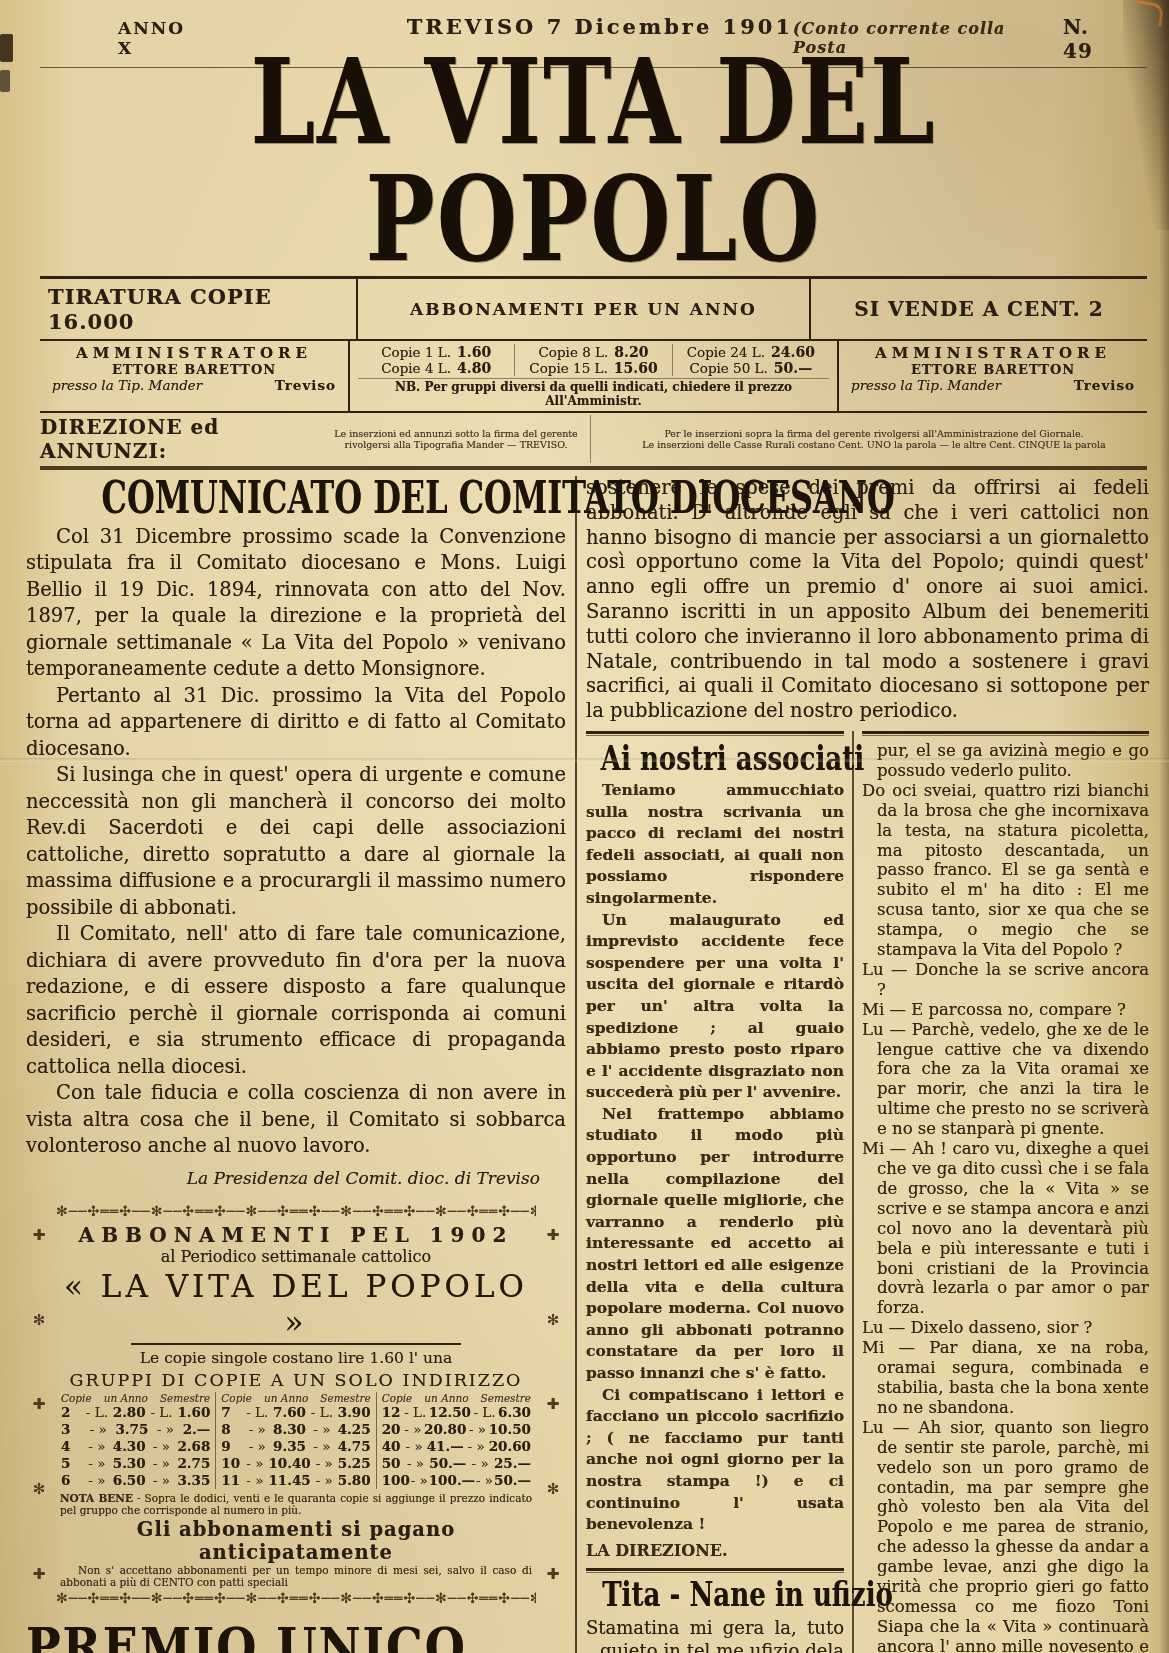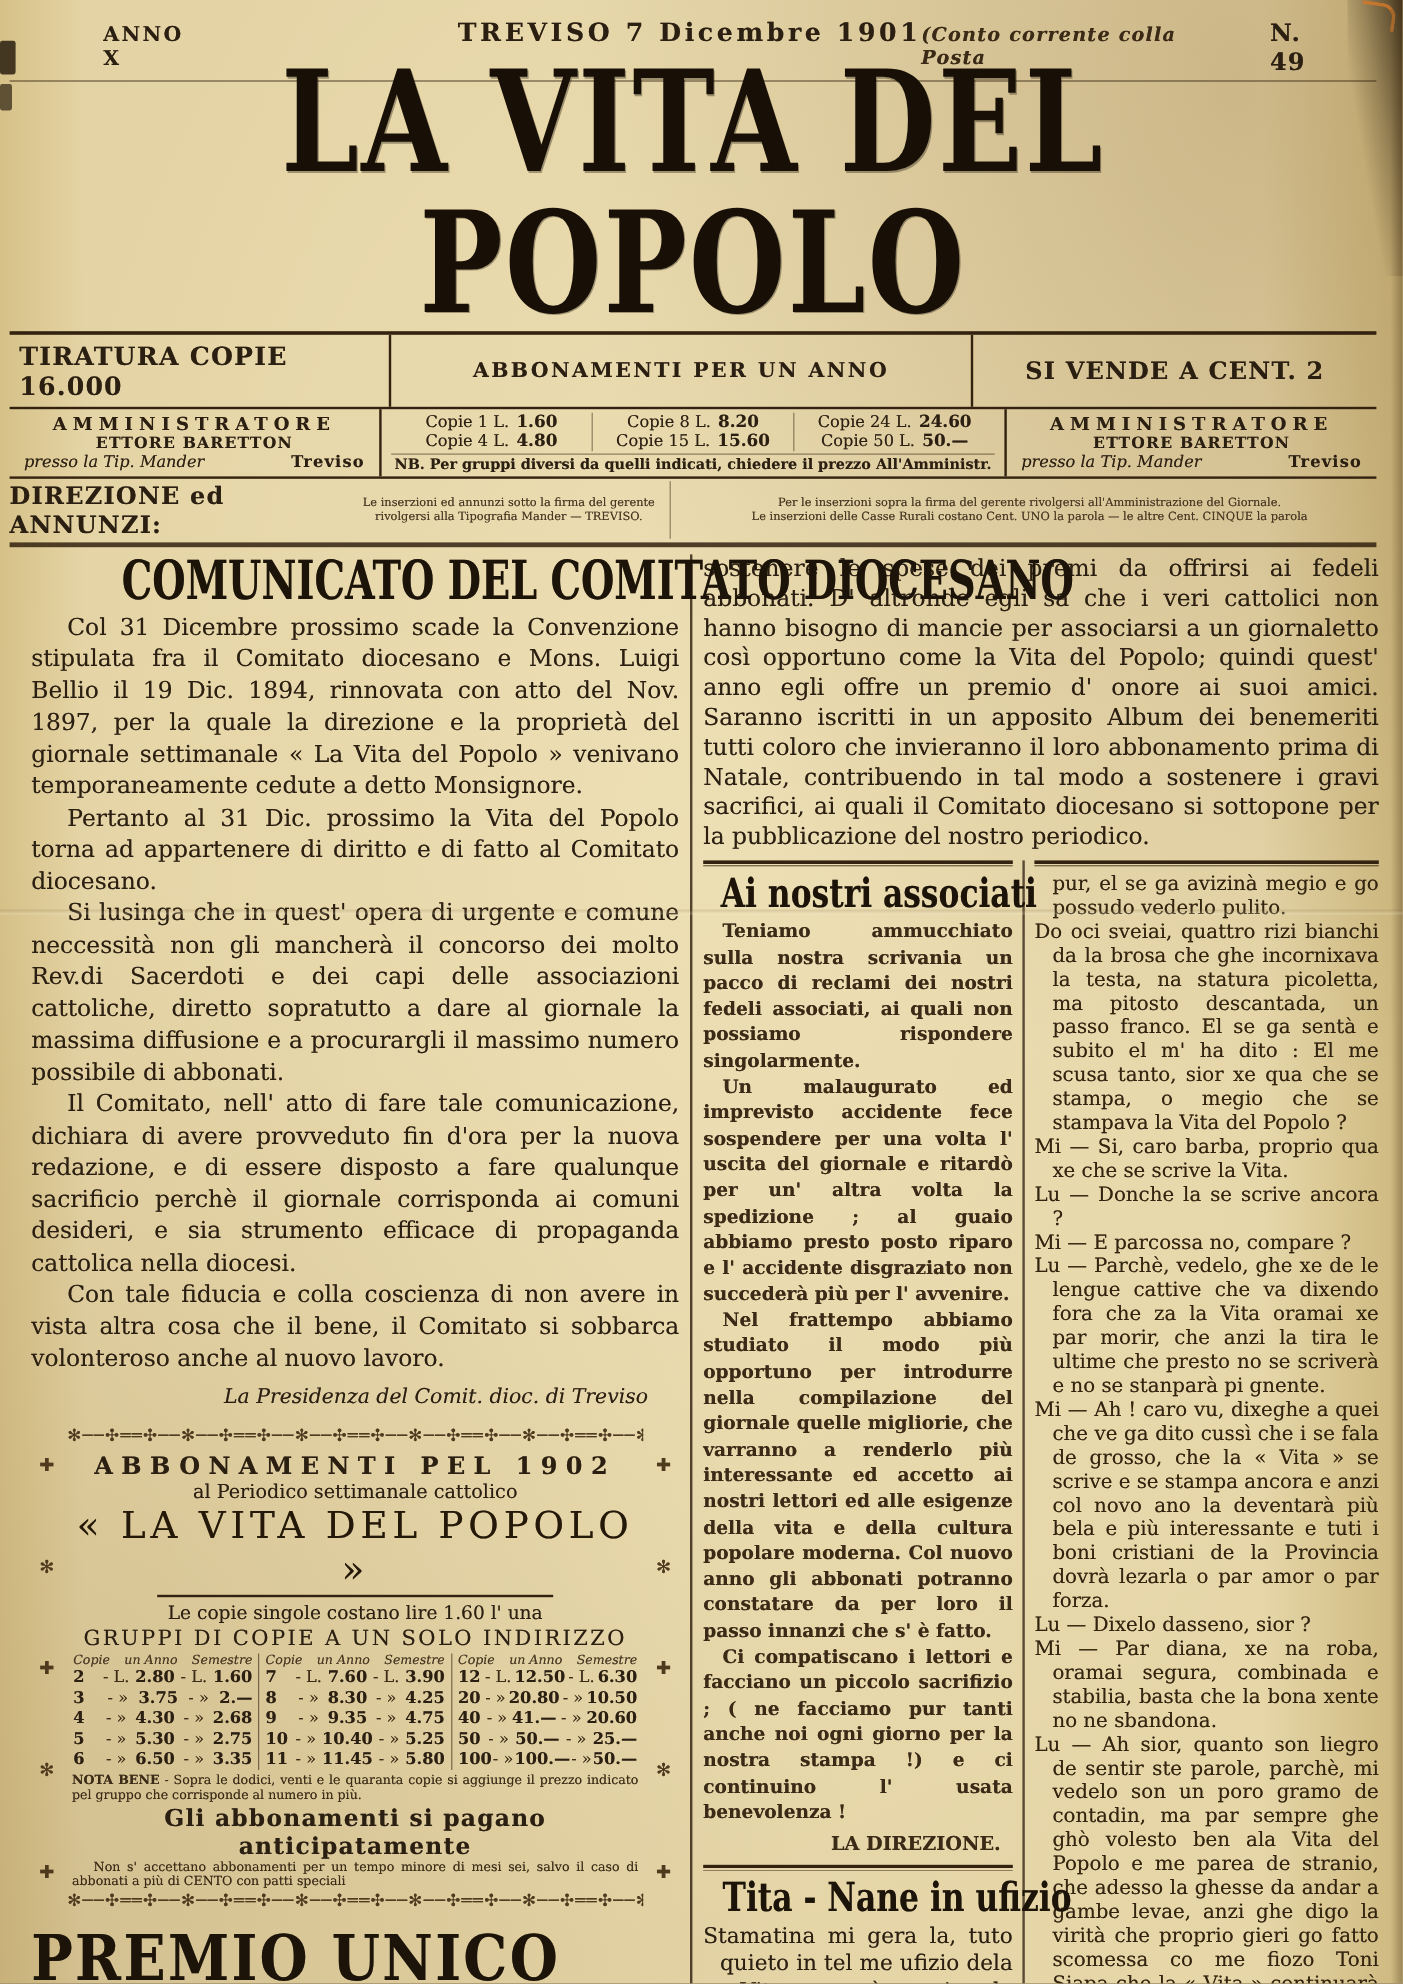--- a/index.html
+++ b/index.html
@@ -23,21 +23,21 @@
   .art.tl1{left:0;top:34px;width:13px;height:28px;background:rgba(30,20,8,.8);border-radius:2px;}
   .art.tl2{left:0;top:70px;width:10px;height:22px;background:rgba(30,20,8,.65);border-radius:2px;}
   .art.tr{right:0;top:0;width:46px;height:230px;background:linear-gradient(260deg,rgba(35,22,8,.75),rgba(35,22,8,.25) 40%,transparent 65%);}
   .art.re{right:0;top:0;bottom:0;width:10px;background:linear-gradient(270deg,rgba(60,40,15,.35),transparent);}
   .art.scribble{right:6px;top:2px;width:26px;height:20px;border-top:3px solid rgba(214,120,40,.8);border-right:3px solid rgba(214,120,40,.6);border-radius:0 12px 0 0;transform:rotate(8deg);}
   
   .rule{border:0;height:2px;background:#33220f;opacity:.85;margin:0;}
   .rule.thin{height:1px;opacity:.7;}
   .rule.thick{height:4px;}
   
-  .hdr{padding:14px 22px 0 8px;}
+  .hdr{padding:14px 22px 0 40px;}
   .mast-top{display:flex;align-items:baseline;font-weight:bold;}
   .mt-anno{font-size:17px;letter-spacing:2px;margin-left:78px;}
   .mt-date{font-size:21px;letter-spacing:3px;flex:0 0 auto;margin-left:218px;}
   .mt-conto{font-style:italic;font-weight:bold;font-size:16px;margin-left:auto;letter-spacing:1px;color:#3a2a16;}
   .mt-num{font-size:20px;letter-spacing:1px;margin:0 34px 0 56px;}
   .mast-rule{margin-top:4px;}
   .masthead{text-align:center;margin:2px 0 0 0;line-height:1;}
   .masthead-inner{display:inline-block;font-weight:bold;font-size:96px;letter-spacing:2px;
     transform:scale(.96,1.22);transform-origin:center 62%;color:#181007;
     text-shadow:1px 1px 0 rgba(24,16,7,.35);}
@@ -104,21 +104,21 @@
   
   .lead p{margin:0;font-size:19.5px;line-height:24.8px;text-align:justify;}
   .subcols{display:flex;margin-top:7px;}
   .sub-a{width:258px;}
   .svdiv{width:2px;background:rgba(43,28,12,.75);margin:0 8px;}
   .sub-b{flex:1;min-width:0;}
   .subrule{height:5px;background:linear-gradient(#33220f 0 3px,transparent 3px 4px,rgba(51,34,15,.6) 4px 5px);margin-bottom:5px;}
   .headline2{text-align:center;margin:2px 0 4px 0;}
   .headline2 span{display:inline-block;font-weight:bold;font-size:29px;transform:scale(.9,1.15);white-space:nowrap;color:#1d1409;}
   .assoc p{margin:0;font-size:15.5px;line-height:21.6px;text-align:justify;text-indent:16px;font-weight:bold;color:#3a2a16;}
-  .sig-dir{font-weight:bold;text-align:right;font-size:16px;margin:6px 10px 8px 0;color:#3a2a16;}
+  .sig-dir{font-weight:bold;text-align:left;font-size:16px;margin:6px 10px 8px 0;color:#3a2a16;}
   .tita p{margin:0;font-size:18px;line-height:23px;text-align:justify;padding-left:14px;text-indent:-14px;}
   .dialog p{margin:0;font-size:16.5px;line-height:19.9px;text-align:justify;padding-left:15px;text-indent:-15px;color:#33240f;}
   .dialog p.first{text-indent:0;padding-left:15px;}
 </style>
 </head>
 <body>
 
 <div class="page">
 
   <div class="art tl1"></div>
@@ -411,21 +411,20 @@
           <div class="tita">
               <p class="first">Stamatina mi gera la, tuto quieto in tel me ufizio dela « Vita », ocupà a scriver le terza colona dela terza pagina, quando sento batar ala porta e dir comparmesso e Deo grazia, in te na maniera nova. Alzo i oçi da le me carte e zigo: Avanti e vedo camparir un vecieto sui çinquanta ani, vestio da contadin, co un cao de corda in man e con un bigolo su le spale co i so mati vasi lustri de rame per portar el latte. El me parea un fietin paurosetto ma quando go dito: Avanti avanti, galantomo, comodeve dixeme</p>
             </div>
         </div>
         <div class="svdiv"></div>
         <div class="sub-b">
           <div class="subrule"></div>
           <div class="dialog">
               <p class="first">pur, el se ga avizinà megio e go possudo vederlo pulito.</p>
               <p>Do oci sveiai, quattro rizi bianchi da la brosa che ghe incornixava la testa, na statura picoletta, ma pitosto descantada, un passo franco. El se ga sentà e subito el m' ha dito : El me scusa tanto, sior xe qua che se stampa, o megio che se stampava la Vita del Popolo ?</p>
-              <p>Mi — Si, caro barba, proprio qua xe che se scrive la Vita.</p>
               <p>Lu — Donche la se scrive ancora ?</p>
               <p>Mi — E parcossa no, compare ?</p>
               <p>Lu — Parchè, vedelo, ghe xe de le lengue cattive che va dixendo fora che za la Vita oramai xe par morir, che anzi la tira le ultime che presto no se scriverà e no se stanparà pi gnente.</p>
               <p>Mi — Ah ! caro vu, dixeghe a quei che ve ga dito cussì che i se fala de grosso, che la « Vita » se scrive e se stampa ancora e anzi col novo ano la deventarà più bela e più interessante e tuti i boni cristiani de la Provincia dovrà lezarla o par amor o par forza.</p>
               <p>Lu — Dixelo dasseno, sior ?</p>
               <p>Mi — Par diana, xe na roba, oramai segura, combinada e stabilia, basta che la bona xente no ne sbandona.</p>
               <p>Lu — Ah sior, quanto son liegro de sentir ste parole, parchè, mi vedelo son un poro gramo de contadin, ma par sempre ghe ghò volesto ben ala Vita del Popolo e me parea de stranio, che adesso la ghesse da andar a gambe levae, anzi ghe digo la virità che proprio gieri go fatto scomessa co me fiozo Toni Siapa che la « Vita » continuarà ancora l' anno mille novesento e do e che no ghè pericolo che la casca. Lu dixeva de sì parchè par so disgrazia, porogramo, le sozialista, e mi dixea de no, parchè son catolico, apostolico, romano e anca clerical</p>
             </div>
         </div>
       </div>

